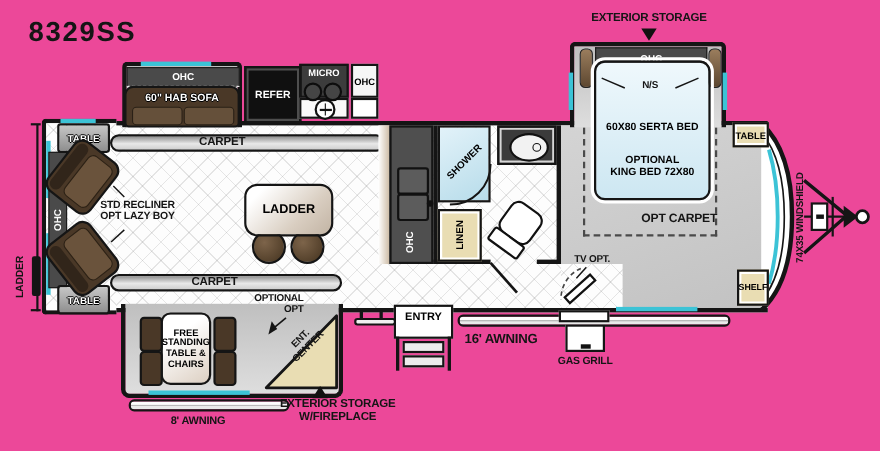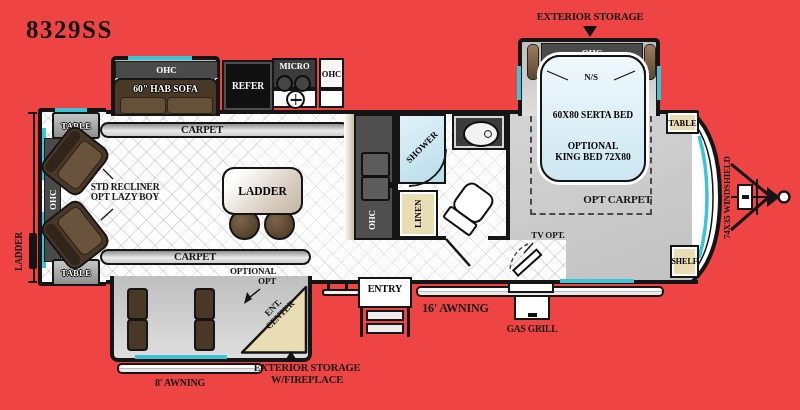--- a/index.html
+++ b/index.html
@@ -1,16 +1,16 @@
 <!DOCTYPE html>
 <html><head>
 <meta charset="utf-8">
 <style>
   html,body{margin:0;padding:0;background:#fff}
-  .plan{position:relative;width:800px;height:410px;background:#ef4444;font-family:Liberation Serif, serif;overflow:hidden}
+  .plan{position:relative;width:800px;height:410px;background:#ec4899;font-family:Liberation Sans, sans-serif;overflow:hidden}
   .abs{position:absolute}
   .lbl{position:absolute;font-weight:700;color:#151515;text-align:center;line-height:1.1;white-space:pre-line;letter-spacing:-0.2px;z-index:7}
   .tile{background-color:#fdfdfd;background-image:repeating-linear-gradient(45deg,rgba(110,110,110,.17) 0 1px,transparent 1px 12px),repeating-linear-gradient(-45deg,rgba(110,110,110,.17) 0 1px,transparent 1px 12px)}
   .grayfloor{background:linear-gradient(180deg,#bfbfbf,#dedede)}
   .tan{background:#e9ddb3;border:2px solid #151515;box-shadow:inset 0 0 0 2px #fff}
   .dark{background:#4a4a4a;border:1.5px solid #1a1a1a;color:#fff}
   .cbox{display:flex;align-items:center;justify-content:center;font-weight:700;white-space:pre-line;text-align:center}
   .vert{writing-mode:vertical-rl;transform:rotate(180deg)}
   .wout{color:#fff;text-shadow:-1px 0 0 #000,1px 0 0 #000,0 -1px 0 #000,0 1px 0 #000}
   .slide{position:absolute;border:4px solid #151515;z-index:4}
@@ -144,31 +144,31 @@
 
   <div class="lbl" style="left:519px;top:11px;width:142px;font-size:10.5px">EXTERIOR STORAGE</div>
   <div class="arrow-down" style="left:583px;top:26px"></div>
   <div class="slide grayfloor" style="left:518px;top:38px;width:142px;height:78px;border-bottom:none;border-radius:5px 5px 0 0;box-sizing:border-box"></div>
   <div class="teal" style="left:517px;top:66px;width:3.5px;height:34px"></div>
   <div class="teal" style="left:657px;top:66px;width:3.5px;height:34px"></div>
   <div class="abs dark cbox f5" style="left:541px;top:43px;width:100px;height:17px;font-size:9px;border-bottom:1.5px dashed #e8e8e8;z-index:5">OHC</div>
   <div class="pillow" style="left:527px;top:44px"></div>
   <div class="pillow" style="left:644px;top:44px"></div>
   <div class="lbl" style="left:570px;top:73px;width:42px;font-size:9px">N/S</div>
-  <div class="abs" style="left:540px;top:55px;width:106px;height:127px;border:2.5px solid #151515;border-radius:20px;background:linear-gradient(180deg,#eff8fc,#cde7f2);box-shadow:0 0 0 3px #ffffff;z-index:5;box-sizing:border-box">
+  <div class="abs" style="left:540px;top:55px;width:106px;height:127px;border:2.5px solid #151515;border-radius:10px;background:linear-gradient(180deg,#eff8fc,#cde7f2);box-shadow:0 0 0 3px #ffffff;z-index:5;box-sizing:border-box">
     <div class="cbox" style="position:absolute;left:0;top:53px;width:100%;font-size:9.5px;font-weight:700">60X80 SERTA BED</div>
     <div class="cbox" style="position:absolute;left:0;top:84px;width:100%;font-size:9.5px;font-weight:700;line-height:1.15">OPTIONAL
 KING BED 72X80</div>
   </div>
   <div class="lbl" style="left:560px;top:193px;width:115px;font-size:11px">OPT CARPET</div>
 
   <div class="abs tan cbox f5" style="left:666px;top:111px;width:33px;height:23px;font-size:8.5px;z-index:5;box-sizing:border-box">TABLE</div>
   <div class="abs tan cbox f5" style="left:670px;top:245px;width:29px;height:33px;font-size:8px;z-index:5;box-sizing:border-box">SHELF</div>
   <div class="teal" style="left:560px;top:279px;width:74px;height:3.5px"></div>
-  <div class="lbl" style="left:522px;top:231px;width:52px;font-size:9px;text-align:center">TV OPT.</div>
+  <div class="lbl" style="left:522px;top:231px;width:52px;font-size:9px;text-align:left">TV OPT.</div>
   <div class="abs f5" style="left:518px;top:268px;width:33px;height:9px;background:#fff;border:2px solid #111;transform:rotate(-42deg);transform-origin:0 100%;z-index:5;box-sizing:border-box"></div>
 
   <div class="abs" style="left:358px;top:277px;width:54px;height:31px;background:#fff;border:2px solid #151515;z-index:4;box-sizing:border-box">
     <div class="cbox" style="position:absolute;left:0;top:4px;width:100%;font-size:10px">ENTRY</div>
   </div>
   <div class="abs" style="left:360px;top:306px;width:3px;height:31px;background:#151515;z-index:4"></div>
   <div class="abs" style="left:407px;top:306px;width:3px;height:31px;background:#151515;z-index:4"></div>
   <div class="abs" style="left:366px;top:310px;width:38px;height:11px;background:#ececec;border:2px solid #151515;z-index:4;box-sizing:border-box"></div>
   <div class="abs" style="left:366px;top:323px;width:38px;height:11px;background:#ececec;border:2px solid #151515;z-index:4;box-sizing:border-box"></div>
   <div class="abs" style="left:322px;top:289px;width:38px;height:7px;background:#f0f0f0;border:2px solid #151515;border-radius:3px;z-index:4;box-sizing:border-box"></div>
@@ -177,20 +177,24 @@
   <div class="rail" style="left:416px;top:286px;width:248px;height:11px;box-sizing:border-box"></div>
   <div class="lbl" style="left:408px;top:302px;width:95px;font-size:12px">16' AWNING</div>
   <div class="abs" style="left:508px;top:282px;width:46px;height:11px;background:#fff;border:2px solid #151515;z-index:5;box-sizing:border-box"></div>
   <div class="abs" style="left:514px;top:295px;width:36px;height:25px;background:#fff;border:2px solid #151515;z-index:5;box-sizing:border-box">
     <div style="position:absolute;left:12px;top:16px;width:9px;height:4px;background:#111"></div>
   </div>
   <div class="lbl" style="left:498px;top:324px;width:68px;font-size:9.5px">GAS GRILL</div>
 
   <div class="slide grayfloor" style="left:110px;top:276px;width:202px;height:86px;border-top:none;border-radius:0 0 8px 8px;box-sizing:border-box"></div>
   <div class="teal" style="left:135px;top:355px;width:92px;height:3.5px"></div>
+  <div class="abs cbox" style="left:146px;top:284px;width:46px;height:66px;border:2px solid #151515;border-radius:9px;background:linear-gradient(145deg,#ffffff 30%,#dccfc2);font-size:8.5px;line-height:1.12;z-index:5;box-sizing:border-box">FREE
+STANDING
+TABLE &amp;
+CHAIRS</div>
   <div class="chair" style="left:127px;top:288px"></div>
   <div class="chair" style="left:127px;top:319px"></div>
   <div class="chair" style="left:194px;top:288px"></div>
   <div class="chair" style="left:194px;top:319px"></div>
   <div class="lbl" style="left:246px;top:302px;width:62px;font-size:9px;transform:rotate(-45deg);z-index:7">ENT.
 CENTER</div>
   <div class="lbl" style="left:230px;top:267px;width:46px;font-size:9px;text-align:right">OPTIONAL
 OPT</div>
   <div class="rail" style="left:117px;top:363px;width:146px;height:11px;box-sizing:border-box"></div>
   <div class="lbl" style="left:130px;top:377px;width:100px;font-size:10px">8' AWNING</div>

